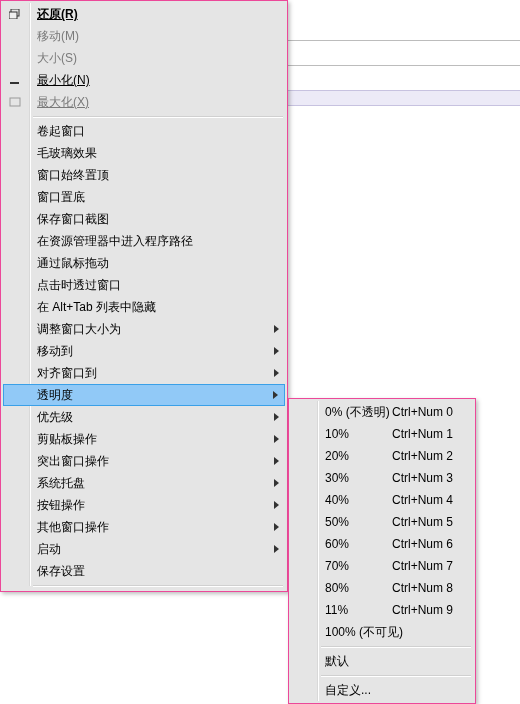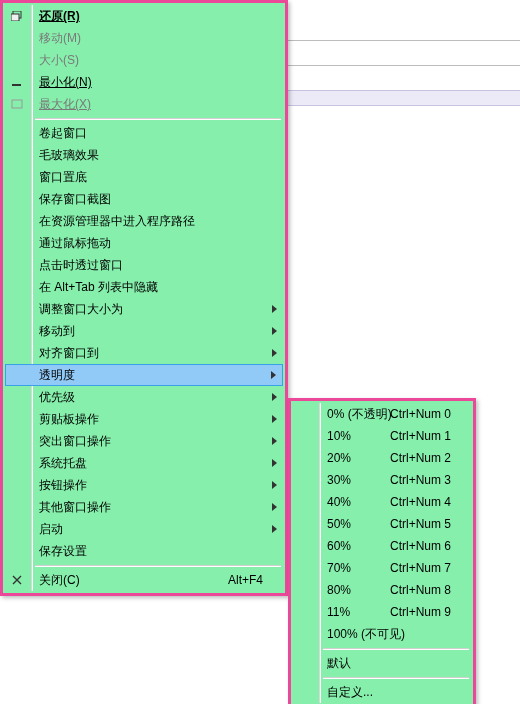--- a/index.html
+++ b/index.html
@@ -18,22 +18,22 @@
     top: 0;
     right: 0;
     height: 110px;
   }
   .bg-line1 { position:absolute; top:40px; left:0; right:0; height:1px; background:#bcbcbc; }
   .bg-line2 { position:absolute; top:65px; left:0; right:0; height:1px; background:#bcbcbc; }
   .bg-band { position:absolute; top:90px; left:0; right:0; height:16px; background:#eceaf7; border-top:1px solid #c7c2e0; border-bottom:1px solid #c7c2e0; }
 
   .menu {
     position: absolute;
-    background: #86efac;
-    border: 3px solid #ec4899;
+    background: #e5e5e5;
+    border: 1px solid #ec4899;
     box-shadow: 2px 2px 4px rgba(0,0,0,0.25);
     padding: 2px;
   }
   .menu.main {
     left: 0;
     top: 0;
     width: 288px;
   }
   .menu.sub {
     left: 288px;
@@ -151,20 +151,21 @@
             <rect x="1" y="1" width="10" height="8" fill="none" stroke="#999" stroke-width="1"></rect>
           </svg>
       </span>
       <span class="u">最大化(X)</span>
     </div>
 
     <div class="sep"></div>
 
     <div class="item"><span>卷起窗口</span></div>
     <div class="item"><span>毛玻璃效果</span></div>
+    <div class="item"><span>窗口始终置顶</span></div>
     <div class="item"><span>窗口置底</span></div>
     <div class="item"><span>保存窗口截图</span></div>
     <div class="item"><span>在资源管理器中进入程序路径</span></div>
     <div class="item"><span>通过鼠标拖动</span></div>
     <div class="item"><span>点击时透过窗口</span></div>
     <div class="item"><span>在 Alt+Tab 列表中隐藏</span></div>
     <div class="item"><span>调整窗口大小为</span><span class="arrow"></span></div>
     <div class="item"><span>移动到</span><span class="arrow"></span></div>
     <div class="item"><span>对齐窗口到</span><span class="arrow"></span></div>
     <div class="item sel"><span>透明度</span><span class="arrow"></span></div>
@@ -172,29 +173,20 @@
     <div class="item"><span>剪贴板操作</span><span class="arrow"></span></div>
     <div class="item"><span>突出窗口操作</span><span class="arrow"></span></div>
     <div class="item"><span>系统托盘</span><span class="arrow"></span></div>
     <div class="item"><span>按钮操作</span><span class="arrow"></span></div>
     <div class="item"><span>其他窗口操作</span><span class="arrow"></span></div>
     <div class="item"><span>启动</span><span class="arrow"></span></div>
     <div class="item"><span>保存设置</span></div>
 
     <div class="sep"></div>
 
-    <div class="item">
-      <span class="icon">
-        <svg width="10" height="10" viewBox="0 0 10 10">
-            <path d="M1 1 L9 9 M9 1 L1 9" stroke="#333" stroke-width="1.4"></path>
-          </svg>
-      </span>
-      <span>关闭(C)</span>
-      <span class="accel">Alt+F4</span>
-    </div>
   </div>
 </div>
 
 <div class="menu sub">
   <div class="menu-inner">
     <div class="gutter"></div>
 
     <div class="item"><span>0% (不透明)</span><span class="accel">Ctrl+Num 0</span></div>
     <div class="item"><span>10%</span><span class="accel">Ctrl+Num 1</span></div>
     <div class="item"><span>20%</span><span class="accel">Ctrl+Num 2</span></div>

